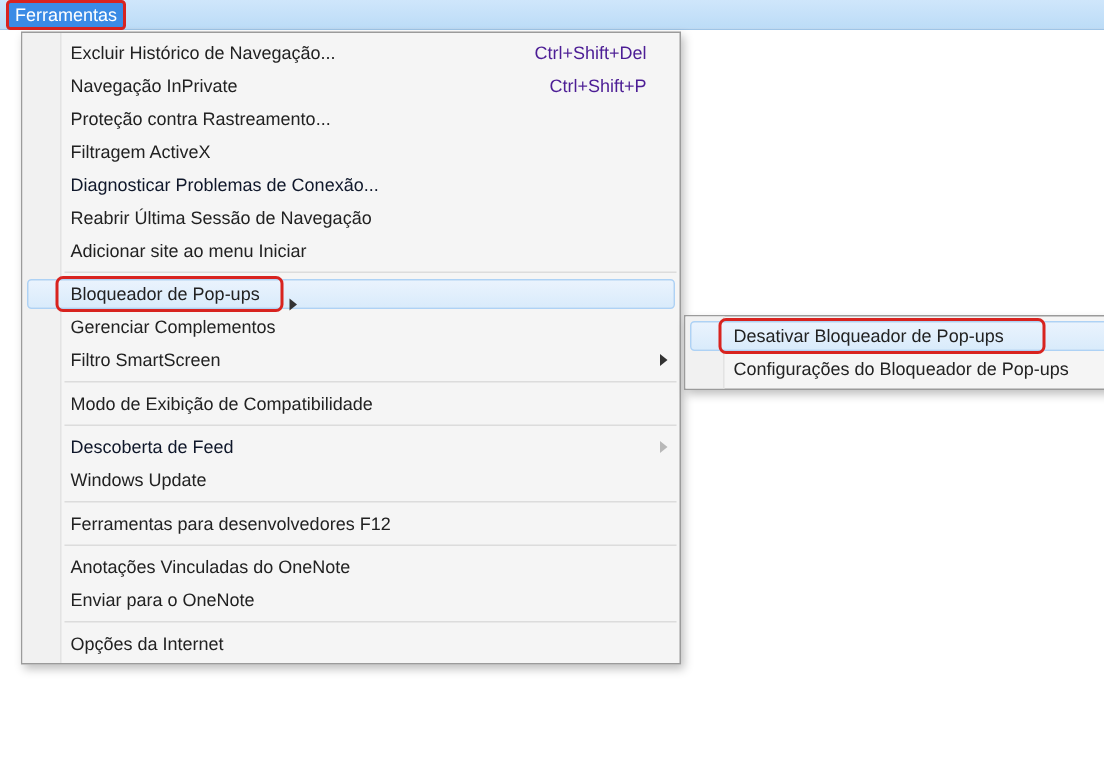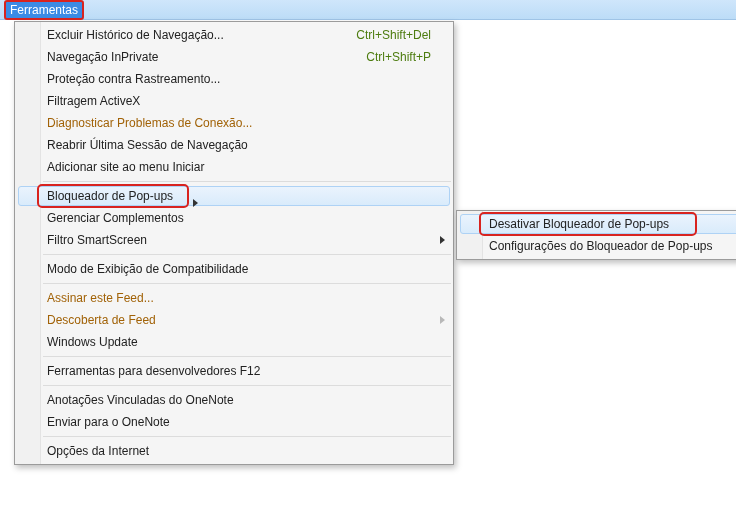--- a/index.html
+++ b/index.html
@@ -60,25 +60,25 @@
   .mi {
     position: relative;
     display: flex;
     align-items: center;
     height: 22px;
     padding: 0 22px 0 32px;
     color: #222;
     white-space: nowrap;
     gap: 28px;
   }
-  .mi.disabled { color: #a16207; }
+  .mi.disabled { color: #0f172a; }
   .mi .short {
     margin-left: auto;
     padding-left: 24px;
-    color: #4d7c0f;
+    color: #4c1d95;
   }
   .mi .arrow {
     position: absolute;
     right: 8px;
     top: 50%;
     transform: translateY(-50%);
     width: 0; height: 0;
     border-top: 4px solid transparent;
     border-bottom: 4px solid transparent;
     border-left: 5px solid #333;
@@ -154,23 +154,20 @@
       <div class="mi">
         <span class="lbl">Filtro SmartScreen</span>
         <span class="arrow"></span>
       </div>
       <div class="sep"></div>
       <div class="mi">
         <span class="lbl">Modo de Exibição de Compatibilidade</span>
       </div>
       <div class="sep"></div>
       <div class="mi disabled">
-        <span class="lbl">Assinar este Feed...</span>
-      </div>
-      <div class="mi disabled">
         <span class="lbl">Descoberta de Feed</span>
         <span class="arrow" style="border-left-color: rgb(184, 184, 184);"></span>
       </div>
       <div class="mi">
         <span class="lbl">Windows Update</span>
       </div>
       <div class="sep"></div>
       <div class="mi">
         <span class="lbl">Ferramentas para desenvolvedores F12</span>
       </div>

